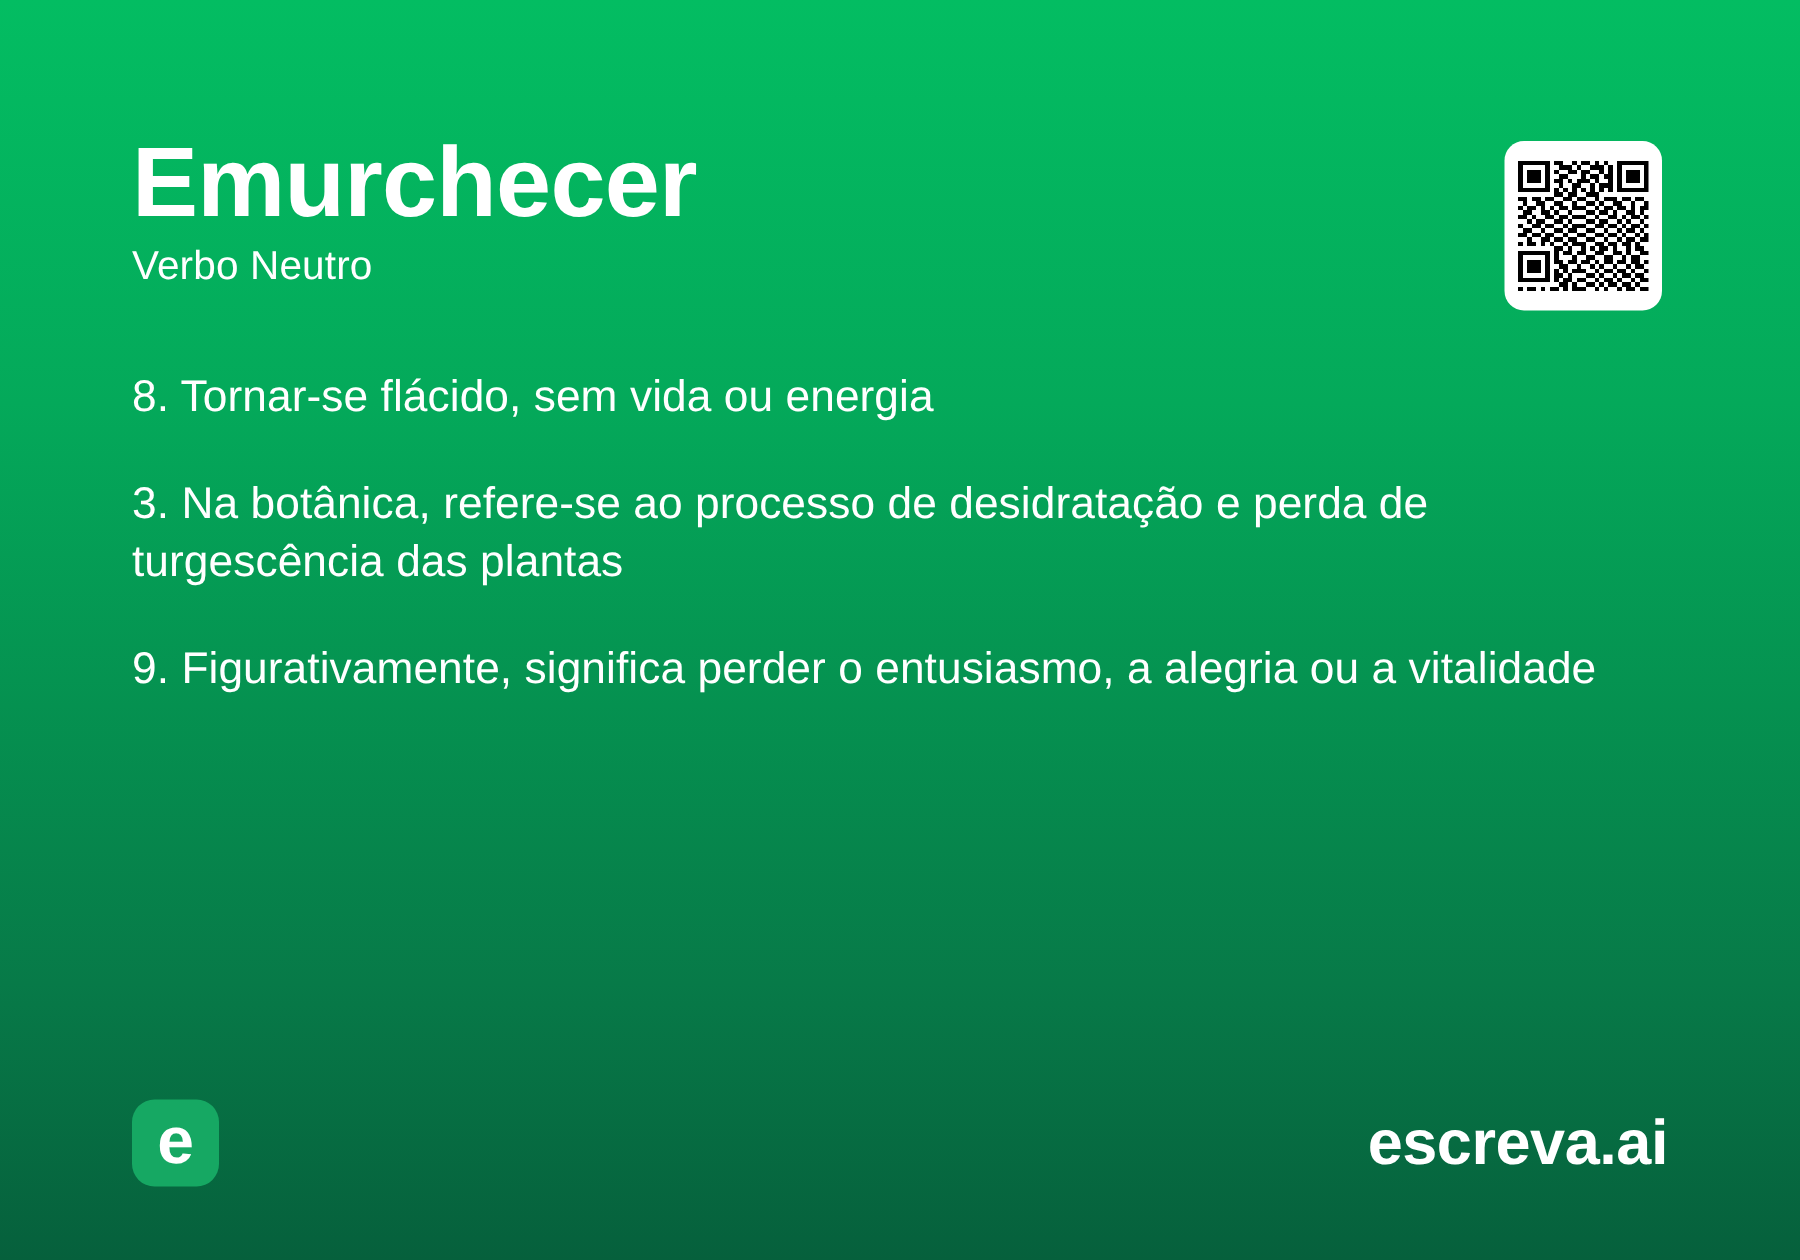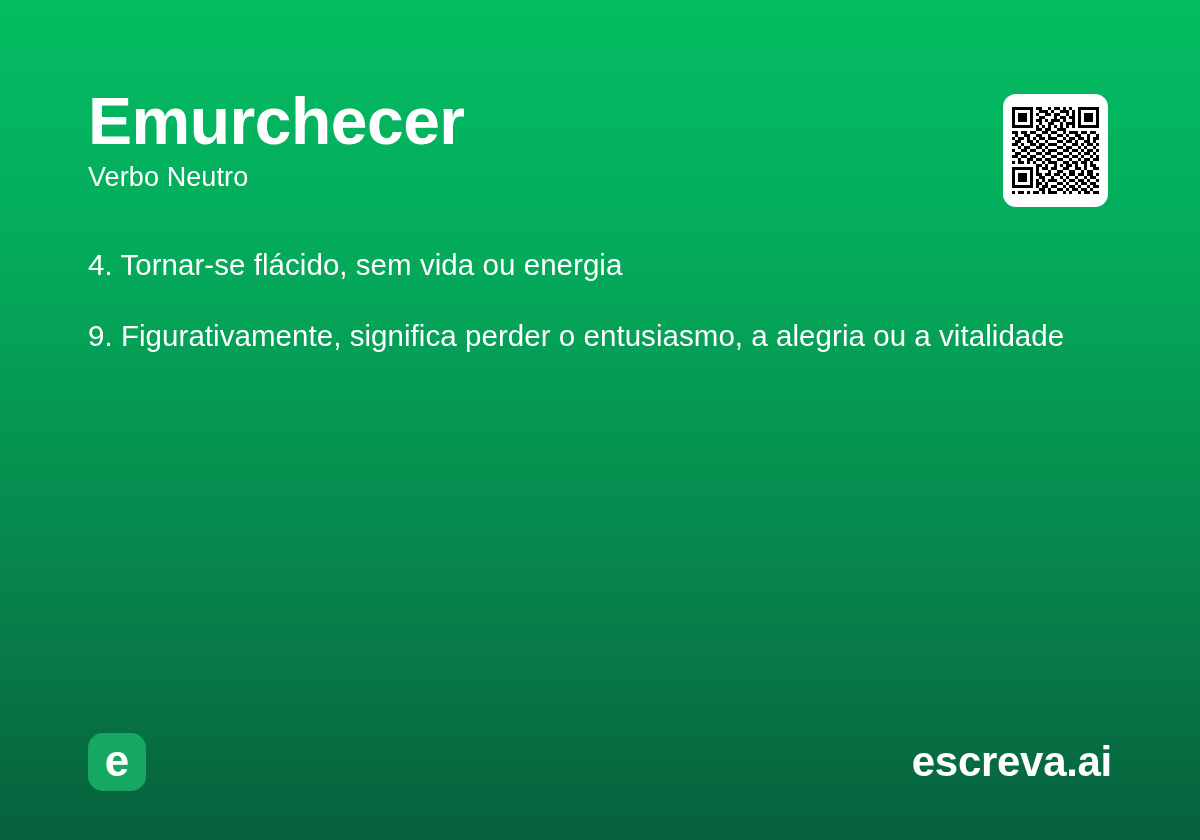--- a/index.html
+++ b/index.html
@@ -582,21 +582,22 @@
           <rect x="22" y="28" width="1" height="1"></rect>
           <rect x="24" y="28" width="1" height="1"></rect>
           <rect x="25" y="28" width="1" height="1"></rect>
           <rect x="27" y="28" width="1" height="1"></rect>
           <rect x="28" y="28" width="1" height="1"></rect>
         </g>
     </svg>
   </div>
 
   <div class="definitions">
-    <p class="definition">4. Tornar-se flácido, sem vida ou energia</p>
+    <p class="definition">8. Tornar-se flácido, sem vida ou energia</p>
+    <p class="definition">3. Na botânica, refere-se ao processo de desidratação e perda de turgescência das plantas</p>
     <p class="definition">9. Figurativamente, significa perder o entusiasmo, a alegria ou a vitalidade</p>
   </div>
 
   <div class="footer">
     <div class="logo-badge">
       <span class="logo-badge-letter">e</span>
     </div>
     <div class="brand">escreva.ai</div>
   </div>
 

